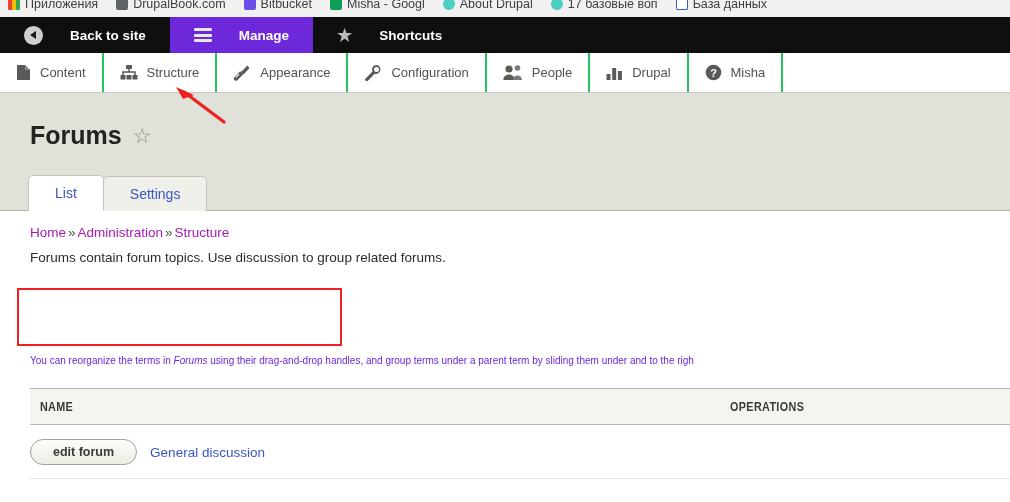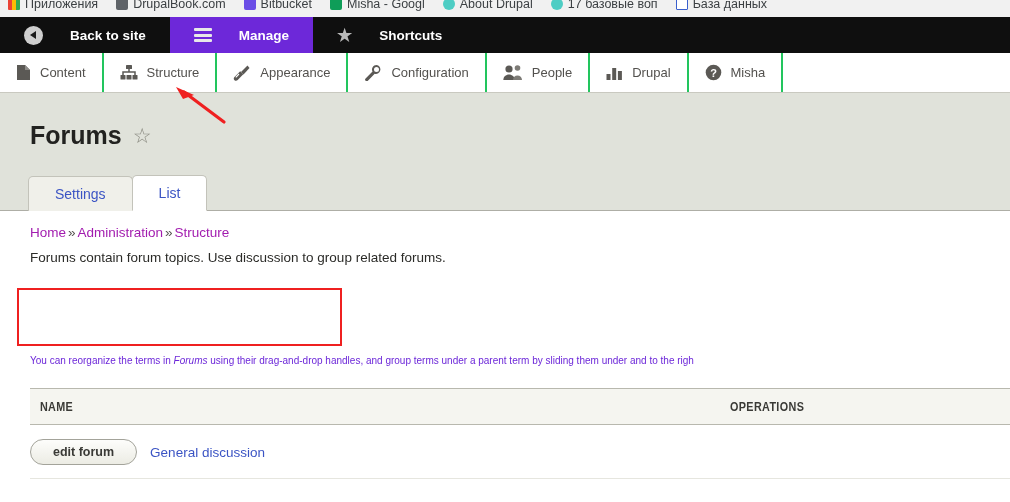--- a/index.html
+++ b/index.html
@@ -326,25 +326,25 @@
   <div class="menu-spacer"></div>
 </div>
 
 <div class="page-band">
   <div class="page-title">
     <span>Forums</span>
     <span class="star-outline">☆</span>
   </div>
 
   <div class="tabs">
+    <div class="tab active">
+      <span>List</span>
+    </div>
     <div class="tab">
       <span>Settings</span>
-    </div>
-    <div class="tab active">
-      <span>List</span>
     </div>
   </div>
 </div>
 
 <div class="content">
 
   <div class="breadcrumb">
     <a href="#">Home</a><span class="sep">»</span><a href="#">Administration</a><span class="sep">»</span><a href="#">Structure</a>
   </div>
 

